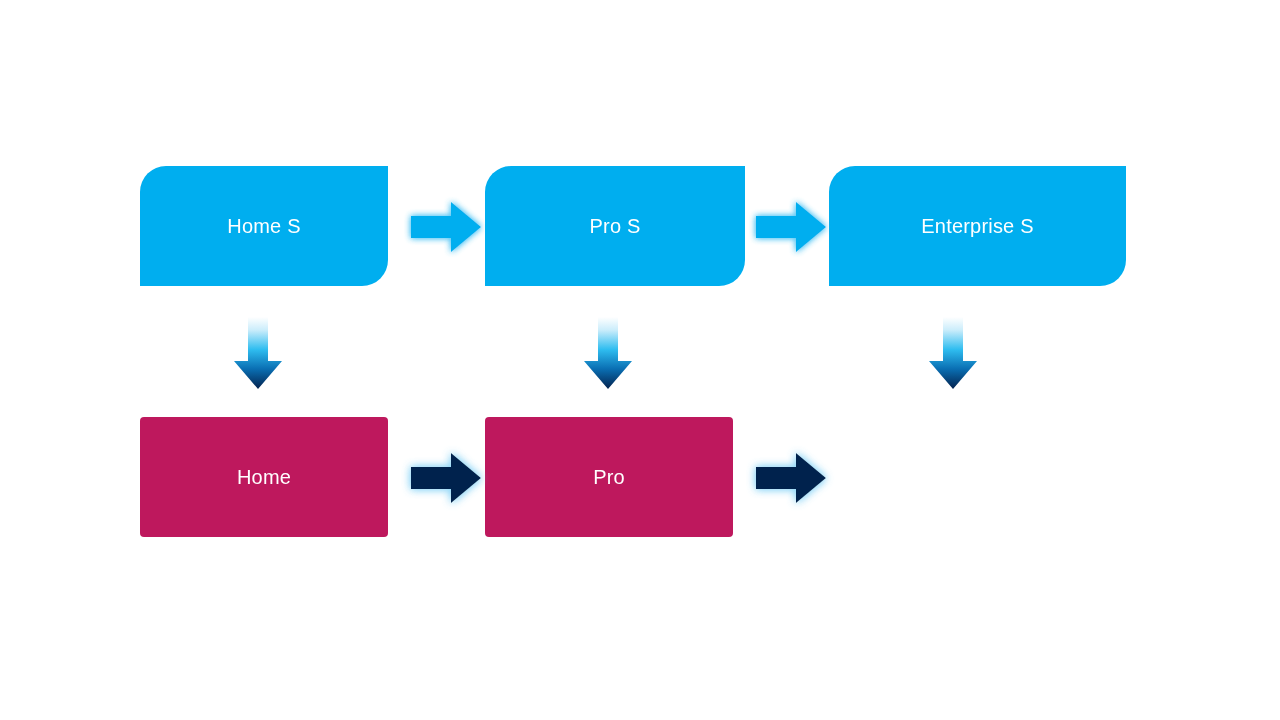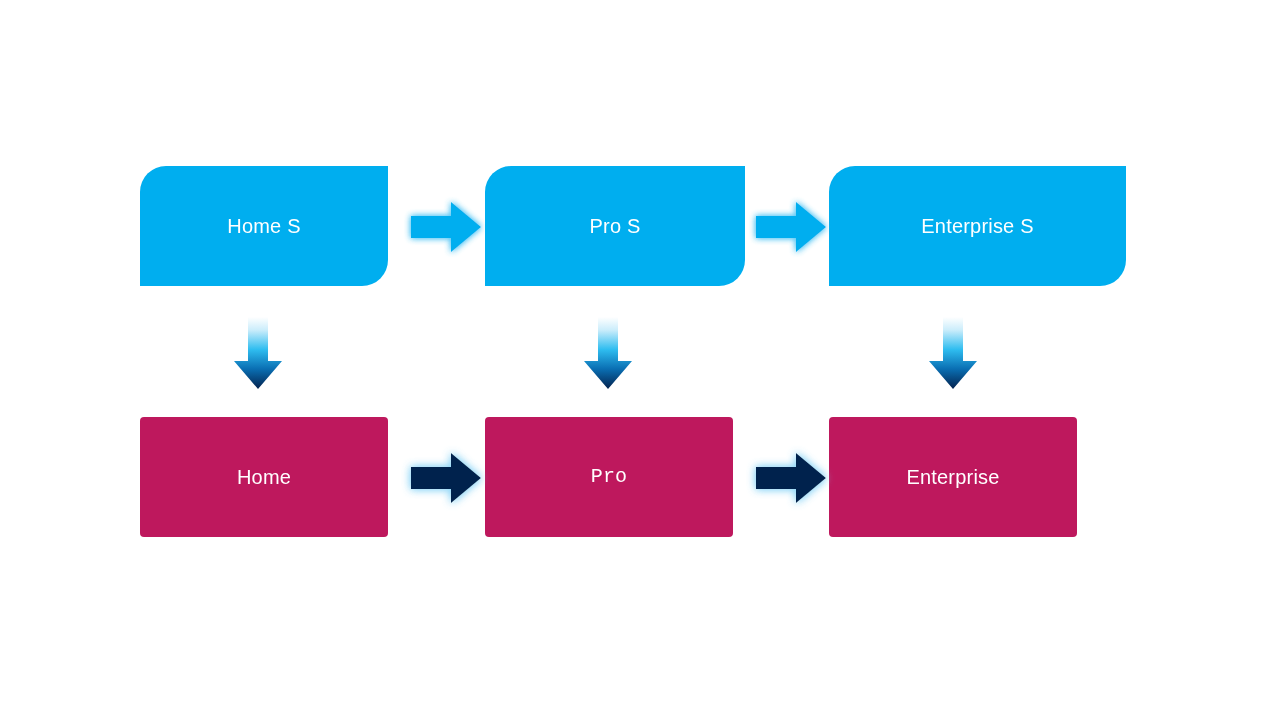--- a/index.html
+++ b/index.html
@@ -110,27 +110,24 @@
   </div>
 
   <div class="node top" style="left:829px; top:166px; width:297px; height:120px;">
     <span class="node-label">Enterprise S</span>
   </div>
 
   <div class="node bottom" style="left:140px; top:417px; width:248px; height:120px;">
     <span class="node-label">Home</span>
   </div>
 
-  <div class="node bottom" style="left:485px; top:417px; width:248px; height:120px;font-family:Liberation Mono, monospace;">
+  <div class="node bottom" style="left:485px; top:417px; width:248px; height:120px;">
     <span class="node-label">Pro</span>
   </div>
 
-  <div class="node bottom" style="left:829px; top:417px; width:248px; height:120px;">
-    <span class="node-label">Enterprise</span>
-  </div>
 
   <div class="arrow" style="left:405px; top:198px; width:80px; height:60px;">
     <svg width="80" height="60" viewBox="0 0 80 60">
       <polygon points="6,18 46,18 46,4 76,29 46,54 46,40 6,40" fill="#00AEEF" filter="url(#glowCyan)"></polygon>
     </svg>
   </div>
 
   <div class="arrow" style="left:750px; top:198px; width:80px; height:60px;">
     <svg width="80" height="60" viewBox="0 0 80 60">
       <polygon points="6,18 46,18 46,4 76,29 46,54 46,40 6,40" fill="#00AEEF" filter="url(#glowCyan)"></polygon>

